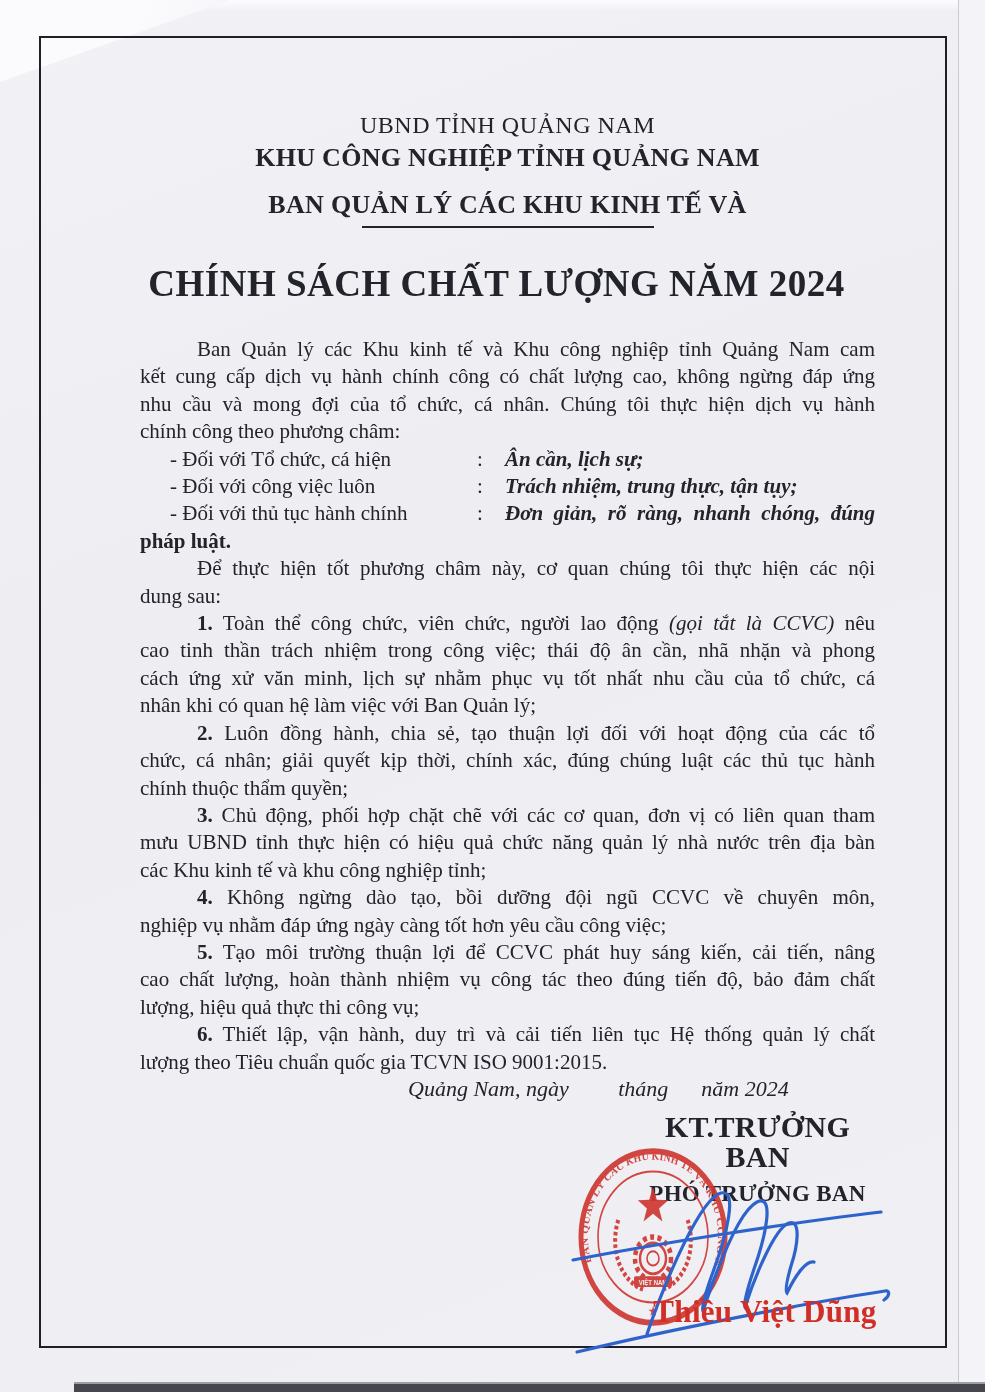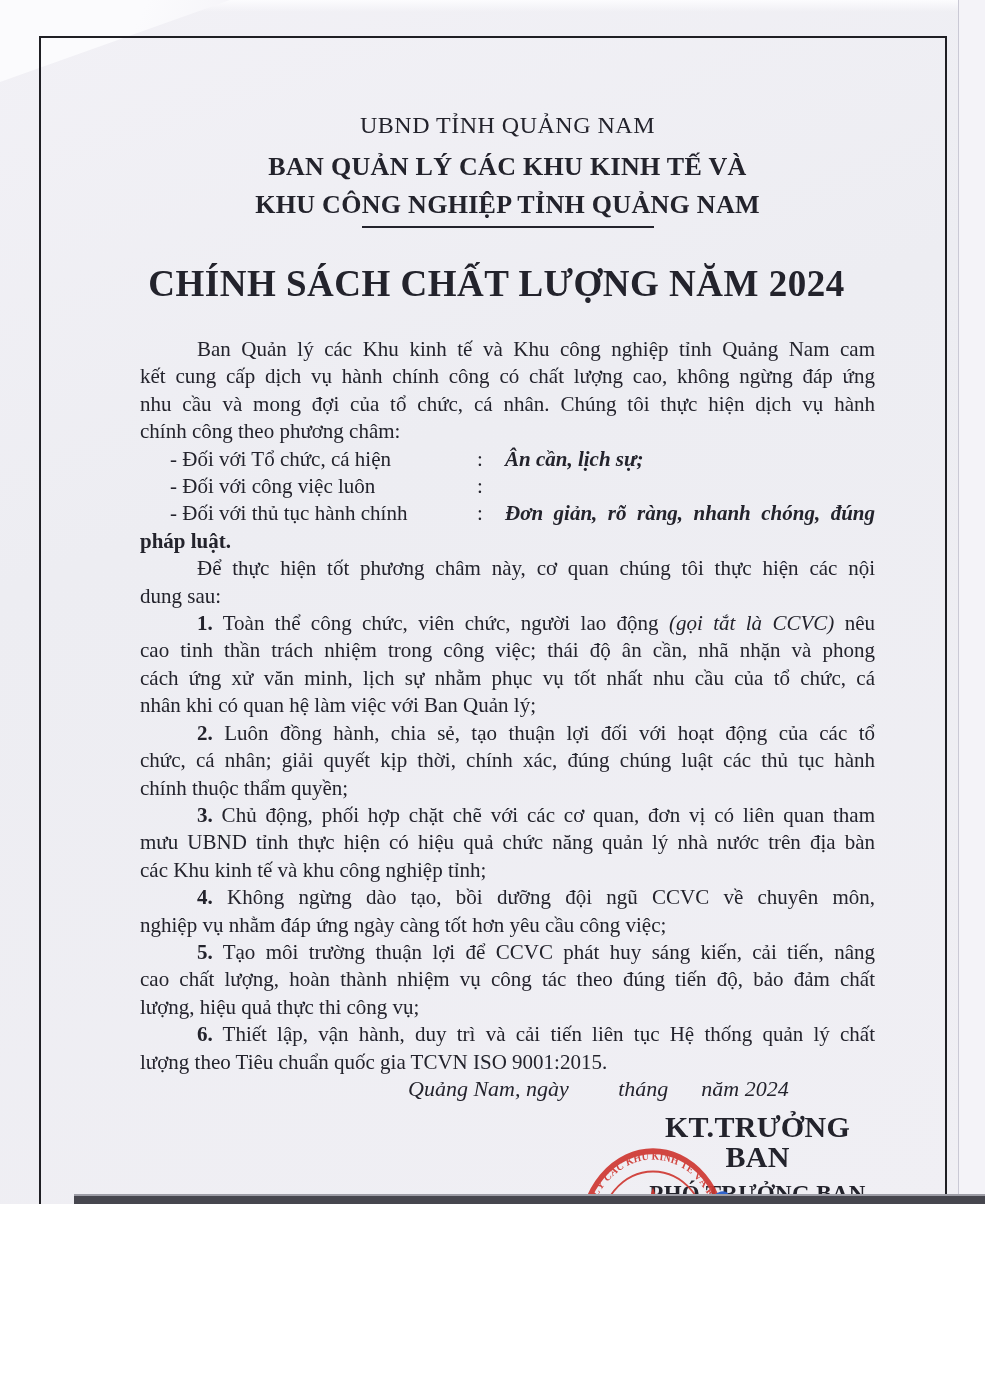--- a/index.html
+++ b/index.html
@@ -1,17 +1,17 @@
 <!DOCTYPE html>
 <html><head>
 <meta charset="utf-8">
 <style>
   html,body{margin:0;padding:0;background:#ffffff;}
   .page{
-    position:relative;width:985px;height:1204px;overflow:hidden;
+    position:relative;width:985px;height:1392px;overflow:hidden;
     background:linear-gradient(160deg,#f2f1f6 0%,#ededf2 38%,#f0eff4 100%);
     font-family:"Liberation Serif","DejaVu Serif",serif;
     color:#23232c;
   }
   .top-light{position:absolute;top:0;left:0;right:0;height:12px;
     background:linear-gradient(#fcfcfe,rgba(252,252,254,0));}
   .corner-fold{position:absolute;top:0;left:0;width:230px;height:82px;
     background:linear-gradient(115deg,#fbfbfd 55%,#f4f3f8 100%);
     clip-path:polygon(0 0,100% 0,0 100%);}
   .right-edge{position:absolute;top:0;bottom:0;left:958px;right:0;
@@ -53,40 +53,41 @@
 
 <div class="page">
   <div class="top-light"></div>
   <div class="corner-fold"></div>
   <div class="right-edge"></div>
 
   <div class="frame"></div>
 
   <div class="doc-header">
     <div class="parent-org">UBND TỈNH QUẢNG NAM</div>
+    <div class="org-line">KHU CÔNG NGHIỆP TỈNH QUẢNG NAM</div>
     <div class="org-line" style="margin-top:9px;">BAN QUẢN LÝ CÁC KHU KINH TẾ VÀ</div>
-    <div class="org-line">KHU CÔNG NGHIỆP TỈNH QUẢNG NAM</div>
     <div class="org-underline"></div>
   </div>
 
   <div class="doc-title">CHÍNH SÁCH CHẤT LƯỢNG NĂM 2024</div>
 
   <div class="doc-body" id="doc-body">
       <div class="line ind">Ban Quản lý các Khu kinh tế và Khu công nghiệp tỉnh Quảng Nam cam</div>
       <div class="line">kết cung cấp dịch vụ hành chính công có chất lượng cao, không ngừng đáp ứng</div>
       <div class="line">nhu cầu và mong đợi của tổ chức, cá nhân. Chúng tôi thực hiện dịch vụ hành</div>
       <div class="line last">chính công theo phương châm:</div>
       <div class="motto-row">
         <div class="m-label">- Đối với Tổ chức, cá hiện</div>
         <div class="m-colon">:</div>
         <div class="m-value">Ân cần, lịch sự;</div>
       </div>
       <div class="motto-row">
         <div class="m-label">- Đối với công việc luôn</div>
         <div class="m-colon">:</div>
+        <div class="m-value">Trách nhiệm, trung thực, tận tụy;</div>
       </div>
       <div class="motto-row">
         <div class="m-label">- Đối với thủ tục hành chính</div>
         <div class="m-colon">:</div>
         <div class="m-value stretch">Đơn giản, rõ ràng, nhanh chóng, đúng</div>
       </div>
       <div class="line last bi">pháp luật.</div>
       <div class="line ind">Để thực hiện tốt phương châm này, cơ quan chúng tôi thực hiện các nội</div>
       <div class="line last">dung sau:</div>
       <div class="line ind"><span class="seg-b">1.</span><span> Toàn thể công chức, viên chức, người lao động </span><span class="seg-i">(gọi tắt là CCVC)</span><span> nêu</span></div>

